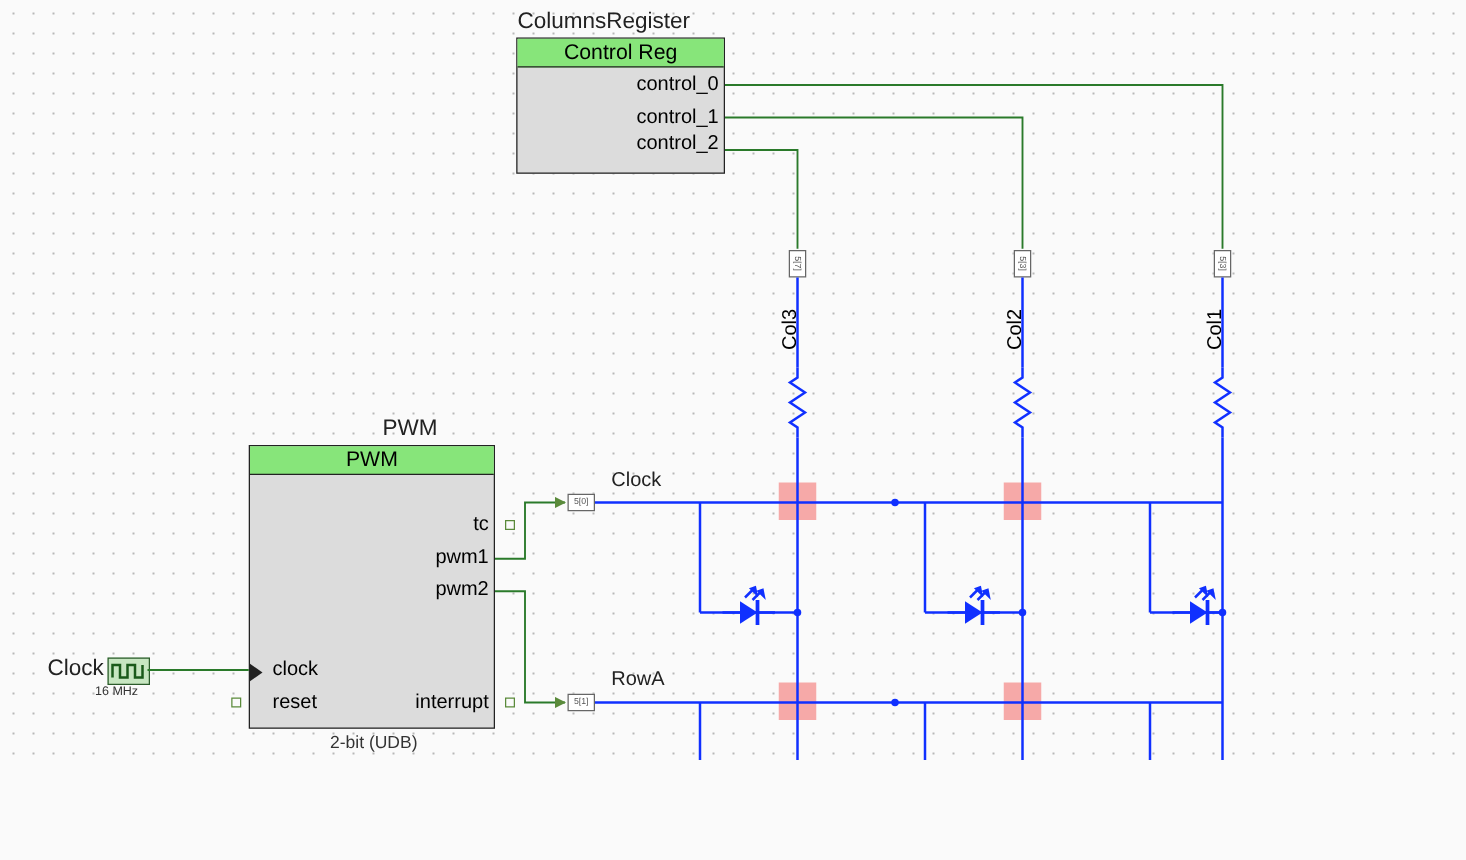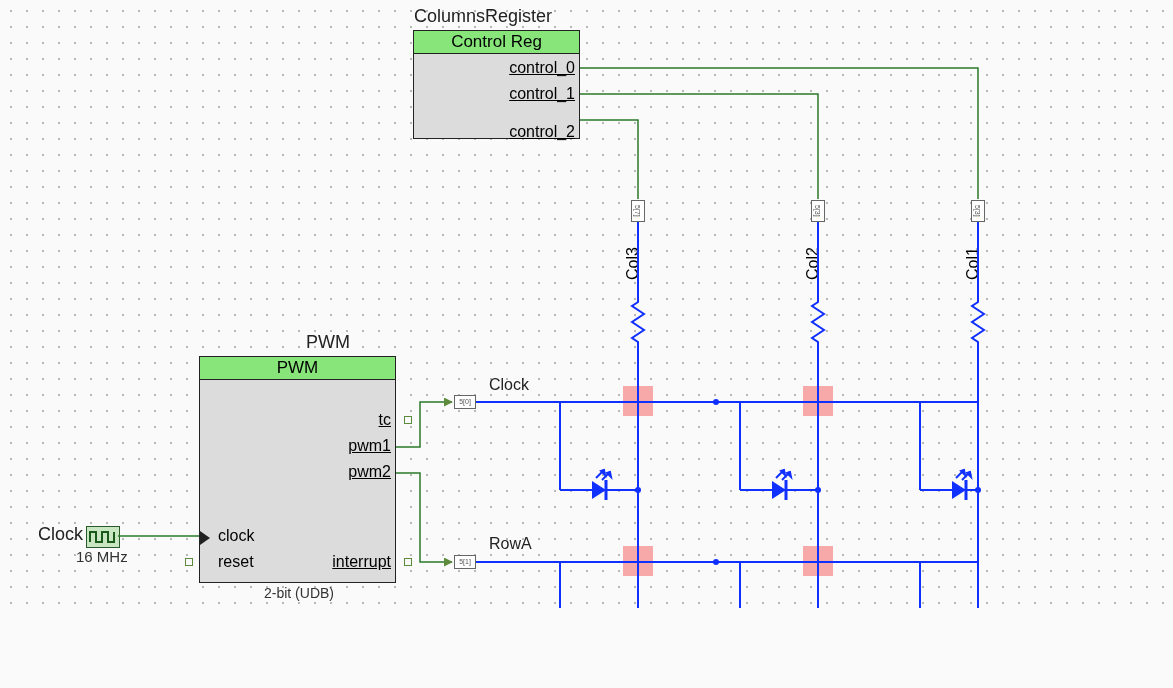--- a/index.html
+++ b/index.html
@@ -29,21 +29,21 @@
     font-weight: normal;
     border-bottom: 1px solid #222;
     padding: 1px 5px;
     font-size: 17px;
   }
   .comp .port {
     position: absolute;
     font-size: 16px;
     white-space: nowrap;
   }
-  .comp .port.right { right: 4px; text-align: left; text-decoration: underline; }
+  .comp .port.right { right: 4px; text-align: left; }
   .comp .port.left  { left: 18px; }
   .instname {
     position: absolute;
     font-size: 18px;
     color: #222;
   }
   .subtext {
     position: absolute;
     font-size: 14px;
     color: #333;
@@ -101,21 +101,21 @@
 </head>
 <body>
 
 <div id="canvas">
 
   <div class="instname" style="left:414px; top:6px;">ColumnsRegister</div>
   <div class="comp" style="left:413px; top:30px; width:167px; height:109px;">
     <div class="header">Control Reg</div>
     <div class="port right" style="top:28px;">control_0</div>
     <div class="port right" style="top:54px;">control_1</div>
-    <div class="port right" style="top:92px;">control_2</div>
+    <div class="port right" style="top:75px;">control_2</div>
   </div>
 
   <div class="instname" style="left:306px; top:332px;">PWM</div>
   <div class="comp" style="left:199px; top:356px; width:197px; height:227px;">
     <div class="header">PWM</div>
     <div class="port right" style="top:54px;">tc</div>
     <div class="port right" style="top:80px;">pwm1</div>
     <div class="port right" style="top:106px;">pwm2</div>
     <div class="port left" style="top:170px;">clock</div>
     <div class="port left" style="top:196px;text-align:center;">reset</div>
@@ -127,21 +127,21 @@
   <span class="stub" style="left:404px; top:416px;"></span>
   <span class="stub" style="left:404px; top:558px;"></span>
   <span class="stub" style="left:185px; top:558px;"></span>
 
   <div class="instname" style="left:38px; top:524px;">Clock</div>
   <div class="clock-sym" style="left:86px; top:526px;">
     <svg width="32" height="20" viewBox="0 0 32 20" style="position:static;">
       <path d="M3 15 L3 5 L9 5 L9 15 L15 15 L15 5 L21 5 L21 15 L27 15 L27 5" fill="none" stroke="#1a5a1a" stroke-width="2"></path>
     </svg>
   </div>
-  <div class="subtext" style="left:76px; top:548px; font-size:15px;">16 MHz</div>
+  <div class="subtext" style="left:76px; top:548px; font-size:10px;">16 MHz</div>
 
   <div class="instname" style="left:489px; top:376px; font-size:16px;">Clock</div>
   <div class="instname" style="left:489px; top:535px; font-size:16px;">RowA</div>
 
   <div class="collabel" style="left:624px; top:280px;">Col3</div>
   <div class="collabel" style="left:804px; top:280px;">Col2</div>
   <div class="collabel" style="left:964px; top:280px;">Col1</div>
 
   <div class="pinbox" style="left:631px; top:200px;">5[7]</div>
   <div class="pinbox" style="left:811px; top:200px;">5[3]</div>

